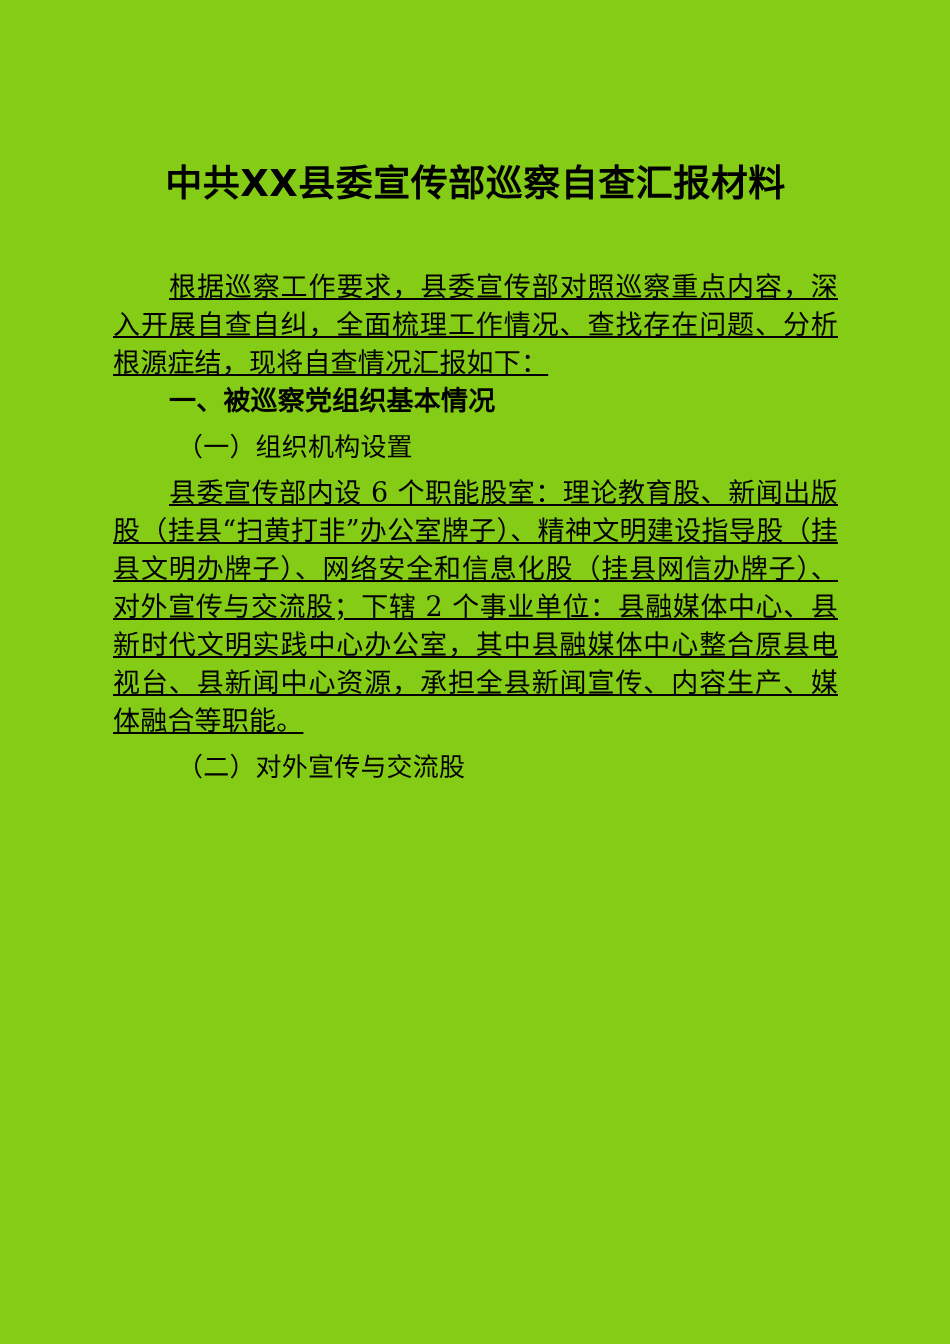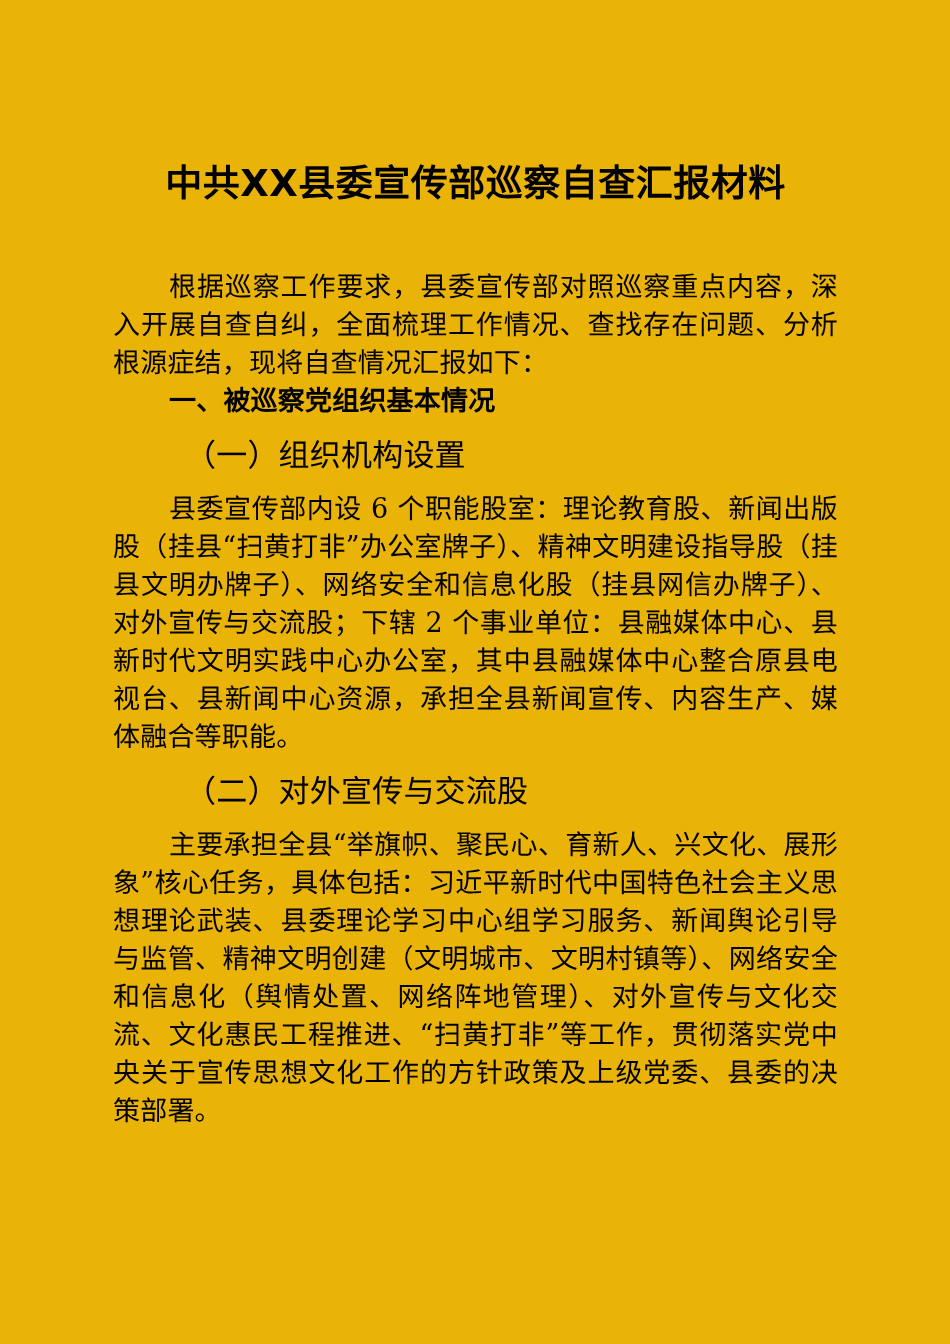--- a/index.html
+++ b/index.html
@@ -6,21 +6,21 @@
   html, body {
     margin: 0;
     padding: 0;
     background: #ffffff;
   }
 
   .page {
     position: relative;
     width: 950px;
     height: 1344px;
-    background: #eab308;
+    background: #84cc16;
     margin: 0 auto;
     overflow: hidden;
     box-sizing: border-box;
     
     font-family: "DejaVu Serif", "Liberation Serif", serif;
     color: #000000;
   }
 
   
   .content {
@@ -45,20 +45,21 @@
 
   
   .body-text {
     font-size: 27px;
     line-height: 38px;
     text-align: justify;
     text-align-last: left;
     text-justify: inter-character;
     margin: 0;
     letter-spacing: 0.2px;
+    text-decoration: underline;
   }
 
   .para {
     text-indent: 56px;          
     margin: 0;
   }
 
   
   .para-first {
     margin-top: 62px;
@@ -70,24 +71,24 @@
     font-weight: 700;
     font-size: 27px;
     line-height: 38px;
     text-indent: 56px;
     margin: 0;
     letter-spacing: 0.2px;
   }
 
   
   .heading-2 {
-    font-size: 31px;
+    font-size: 26px;
     line-height: 38px;
     text-indent: 56px;
-    margin: 16px;
+    margin: 8px;
     letter-spacing: 0.2px;
   }
 </style>
 </head>
 <body>
 
 <div class="page">
   <div class="content">
 
     <h1 class="doc-title">中共XX县委宣传部巡察自查汇报材料</h1>
@@ -95,16 +96,15 @@
     <div class="body-text para para-first">根据巡察工作要求，县委宣传部对照巡察重点内容，深入开展自查自纠，全面梳理工作情况、查找存在问题、分析根源症结，现将自查情况汇报如下：</div>
 
     <div class="heading-1">一、被巡察党组织基本情况</div>
 
     <div class="heading-2">（一）组织机构设置</div>
 
     <div class="body-text para">县委宣传部内设 6 个职能股室：理论教育股、新闻出版股（挂县“扫黄打非”办公室牌子）、精神文明建设指导股（挂县文明办牌子）、网络安全和信息化股（挂县网信办牌子）、对外宣传与交流股；下辖 2 个事业单位：县融媒体中心、县新时代文明实践中心办公室，其中县融媒体中心整合原县电视台、县新闻中心资源，承担全县新闻宣传、内容生产、媒体融合等职能。</div>
 
     <div class="heading-2">（二）对外宣传与交流股</div>
 
-    <div class="body-text para">主要承担全县“举旗帜、聚民心、育新人、兴文化、展形象”核心任务，具体包括：习近平新时代中国特色社会主义思想理论武装、县委理论学习中心组学习服务、新闻舆论引导与监管、精神文明创建（文明城市、文明村镇等）、网络安全和信息化（舆情处置、网络阵地管理）、对外宣传与文化交流、文化惠民工程推进、“扫黄打非”等工作，贯彻落实党中央关于宣传思想文化工作的方针政策及上级党委、县委的决策部署。</div>
 
   </div>
 </div>
 
 </body></html>

